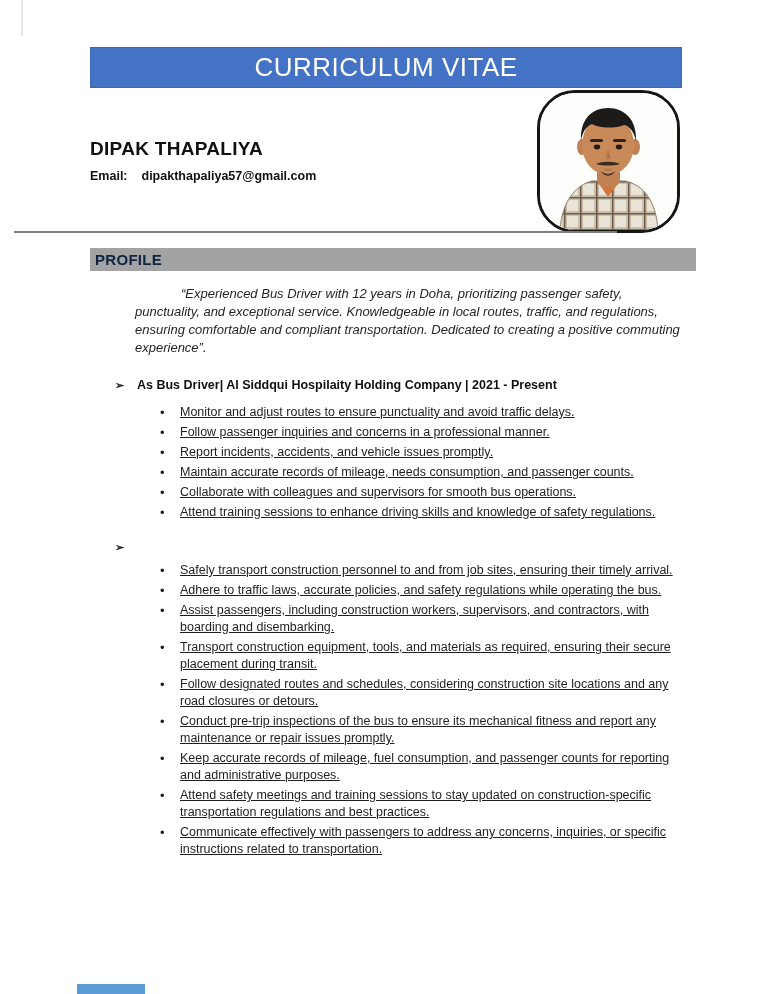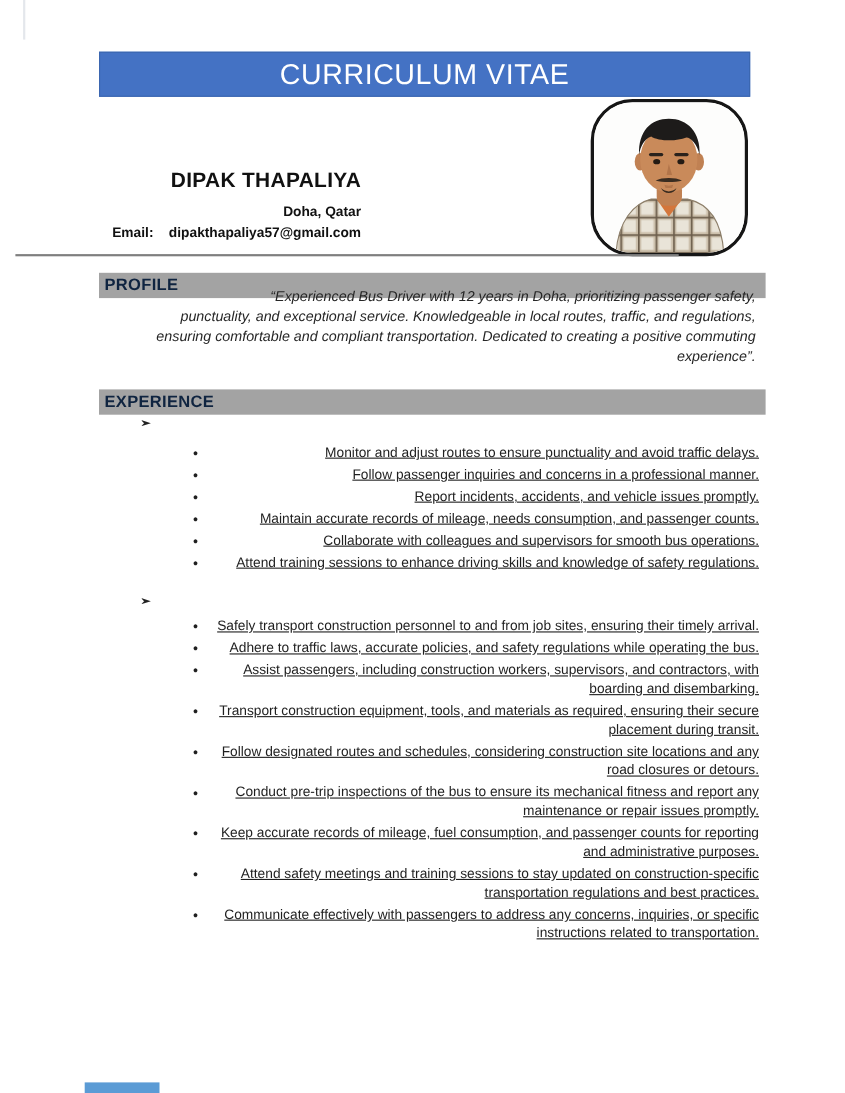--- a/index.html
+++ b/index.html
@@ -4,65 +4,63 @@
 <style>
   html, body { margin: 0; padding: 0; background: #ffffff; }
   .page {
     position: relative;
     width: 768px;
     height: 994px;
     background: #ffffff;
     font-family: "Liberation Sans", sans-serif;
     color: #1f1f1f;
     overflow: hidden;
-    text-align: right;
   }
   .top-left-line {
     position: absolute; left: 21px; top: 0;
     width: 2px; height: 36px; background: #e4e7ec;
   }
   .banner {
     position: absolute; left: 90px; top: 47px;
     width: 592px; height: 41px;
     background: #4472C4; border: 1px solid #3b66b0;
     box-sizing: border-box;
     display: flex; align-items: center; justify-content: center;
     color: #ffffff; font-size: 26px; letter-spacing: 0.5px;
   }
   .photo-frame {
     position: absolute; left: 537px; top: 90px;
     width: 143px; height: 143px;
     border: 3px solid #161616; border-radius: 38px;
     overflow: hidden; background: #ffffff; box-sizing: border-box;
   }
   .contact {
-    position: absolute; left: 102px; top: 138px;
+    position: absolute; left: 90px; top: 138px;
     font-weight: bold;
-    margin-top: 16px;
   }
   .contact .name { font-size: 19px; letter-spacing: 0.3px; margin-bottom: 7px; color: #111; }
   .contact .line { font-size: 12.5px; line-height: 19px; color: #111; }
   .contact .email-label { margin-right: 14px; }
   .divider {
     position: absolute; left: 14px; top: 231px;
     width: 603px; height: 2px; background: #7f7f7f;
   }
   .section-bar {
     position: absolute; left: 90px;
     width: 606px; height: 23px;
     background: #a3a3a3;
     display: flex; align-items: center;
     padding-left: 5px; box-sizing: border-box;
     font-weight: bold; font-size: 15px; color: #0f2440;
     letter-spacing: 0.3px;
   }
   .bar-profile { top: 248px; }
   .bar-experience { top: 354px; }
   .profile-text {
-    position: absolute; left: 135px; top: 261px;
+    position: absolute; left: 135px; top: 285px;
     width: 552px;
     font-style: italic; font-size: 13px; line-height: 18px;
     text-indent: 46px; color: #262626;
   }
   .experience-body {
     position: absolute; left: 115px; top: 378px;
     width: 575px;
   }
   .job-title {
     display: flex; align-items: baseline;
@@ -125,42 +123,39 @@
       <path d="M68 56 L66 66 L71 66 Z" fill="#b2754a"></path>
 
       <path d="M56 71 C62 68 74 68 80 71 C74 73 62 73 56 71 Z" fill="#3a2c20"></path>
       <path d="M61 78 C65 82 71 82 75 78 C73 84 63 84 61 78 Z" fill="#3a2c20"></path>
       <path d="M64 75 C66 76 70 76 72 75 L71 78 L65 78 Z" fill="#b2754a"></path>
     </svg>
   </div>
 
   <div class="contact">
     <div class="name">DIPAK THAPALIYA</div>
-    <div class="line">Doha, Qatar</div>
     <div class="line">
       <span class="email-label">Email:</span><span>dipakthapaliya57@gmail.com</span>
     </div>
   </div>
 
   <div class="divider"></div>
 
   <div class="section-bar bar-profile">
     <span>PROFILE</span>
   </div>
 
   <div class="profile-text">“Experienced Bus Driver with 12 years in Doha, prioritizing passenger safety, punctuality, and exceptional service. Knowledgeable in local routes, traffic, and regulations, ensuring comfortable and compliant transportation. Dedicated to creating a positive commuting experience”.</div>
 
-  <div class="section-bar bar-experience">
-    <span>EXPERIENCE</span>
-  </div>
 
   <div class="experience-body">
 
     <div class="job-title">
       <span class="arrow">➢</span>
+      <span>As Bus Driver| Al Siddqui Hospilaity Holding Company  | 2021 - Present</span>
     </div>
     <ul class="bullets">
       <li>
           <span class="dot">•</span>
           <span class="txt">Monitor and adjust routes to ensure punctuality and avoid traffic delays.</span>
         </li>
       <li>
           <span class="dot">•</span>
           <span class="txt">Follow passenger inquiries and concerns in a professional manner.</span>
         </li>

